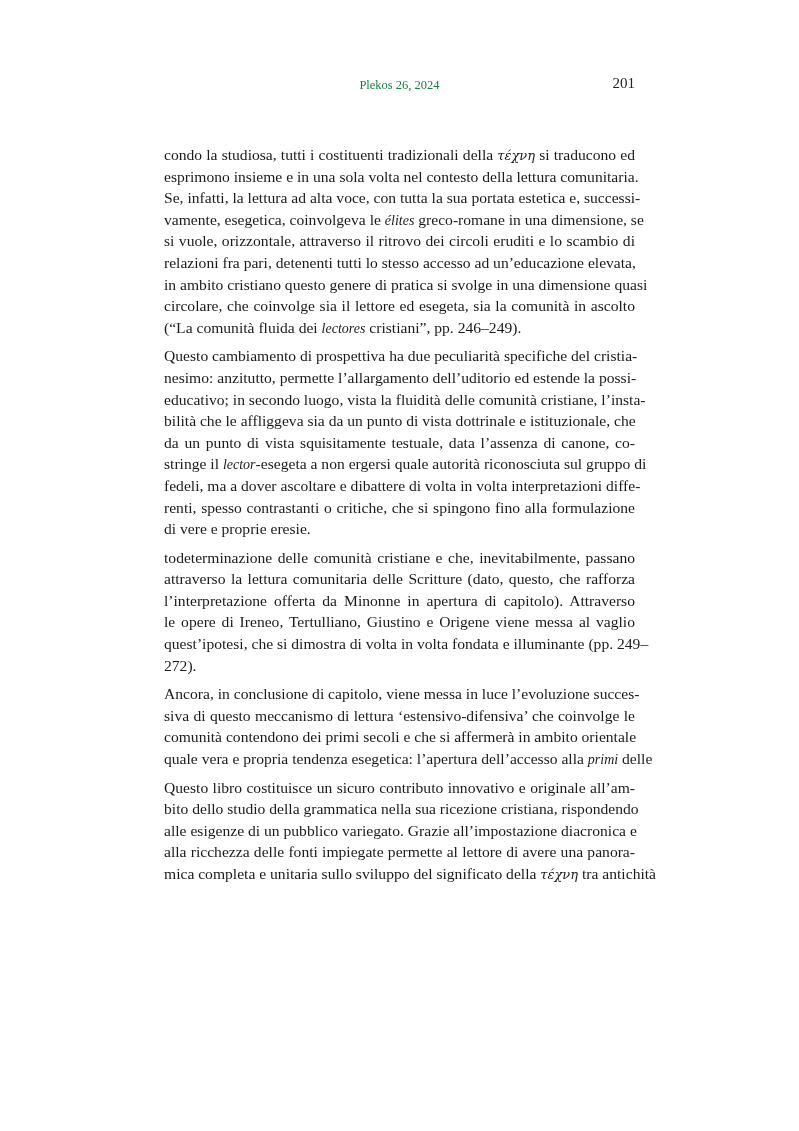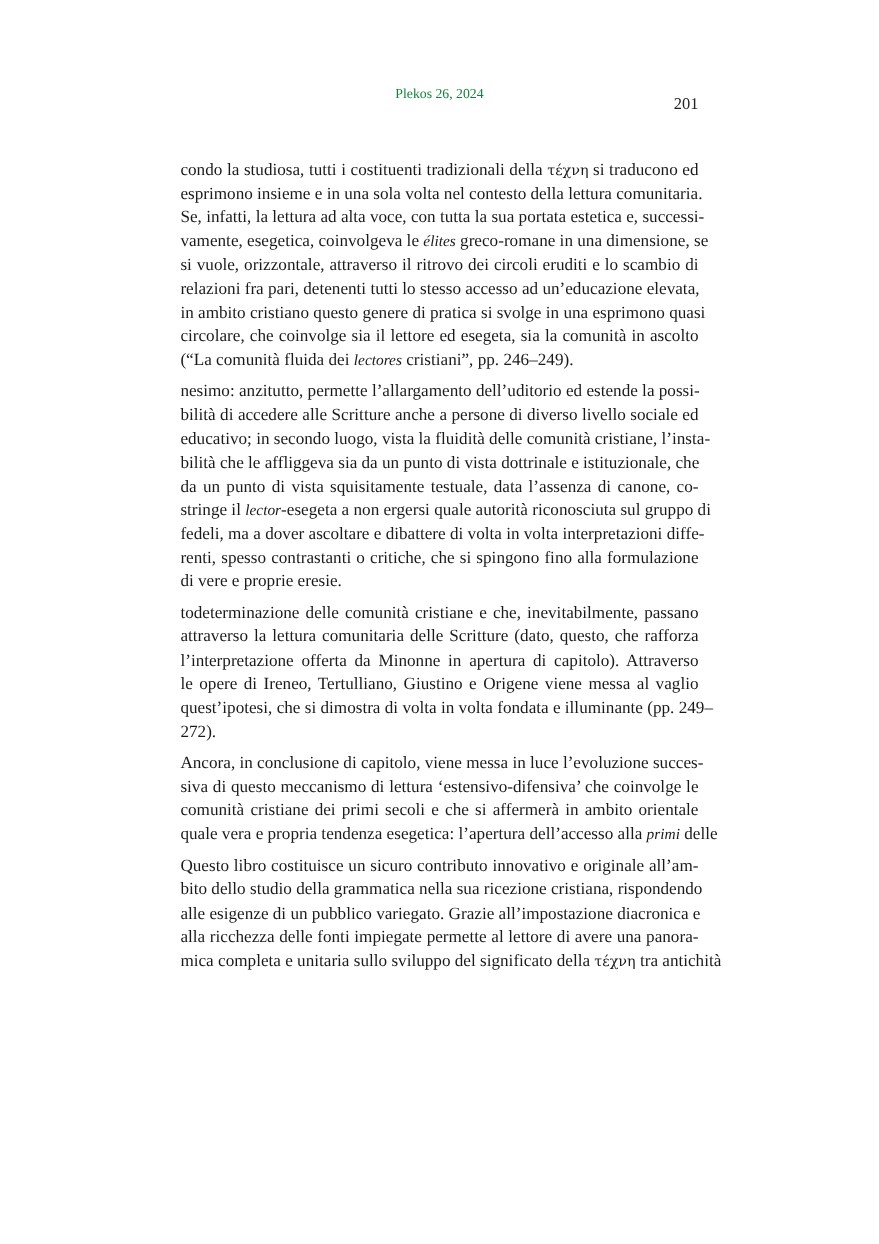--- a/index.html
+++ b/index.html
@@ -27,21 +27,21 @@
       left: 0;
       right: 0;
       text-align: center;
       font-size: 12.5px;
       top: 4px;
       color: #15803d;
     }
     .page-number {
       position: absolute;
       right: 0;
-      top: 13px;
+      top: 1px;
       font-size: 15px;
       color: #222;
     }
     .body-text {
       position: absolute;
       top: 144px;
       left: 164px;
       width: 471px;
       font-size: 15.6px;
       line-height: 21.6px;
@@ -57,67 +57,68 @@
       text-align-last: justify;
       white-space: nowrap;
       height: 21.6px;
       overflow: visible;
     }
     .line.last {
       text-align-last: left;
     }
     .greek {
       font-family: "DejaVu Serif", serif;
+      font-style: italic;
       font-size: 13px;
     }
     em { font-size: 14px; }
   </style>
 </head>
 <body>
 
 <div class="page-header">
   <div class="running-head">Plekos 26, 2024</div>
   <div class="page-number">201</div>
 </div>
 
 <div class="body-text" id="body-text">
     <div class="para">
       <span class="line">condo la studiosa, tutti i costituenti tradizionali della <span class="greek">τέχνη</span> si traducono ed</span>
       <span class="line">esprimono insieme e in una sola volta nel contesto della lettura comunitaria.</span>
       <span class="line">Se, infatti, la lettura ad alta voce, con tutta la sua portata estetica e, successi-</span>
       <span class="line">vamente, esegetica, coinvolgeva le <em>élites</em> greco-romane in una dimensione, se</span>
       <span class="line">si vuole, orizzontale, attraverso il ritrovo dei circoli eruditi e lo scambio di</span>
       <span class="line">relazioni fra pari, detenenti tutti lo stesso accesso ad un’educazione elevata,</span>
-      <span class="line">in ambito cristiano questo genere di pratica si svolge in una esprimono quasi</span>
+      <span class="line">in ambito cristiano questo genere di pratica si svolge in una dimensione quasi</span>
       <span class="line">circolare, che coinvolge sia il lettore ed esegeta, sia la comunità in ascolto</span>
       <span class="line last">(“La comunità fluida dei <em>lectores</em> cristiani”, pp. 246–249).</span>
     </div>
     <div class="para">
+      <span class="line">Questo cambiamento di prospettiva ha due peculiarità specifiche del cristia-</span>
       <span class="line">nesimo: anzitutto, permette l’allargamento dell’uditorio ed estende la possi-</span>
-      <span class="line">bilità di accedere alle Scritture anche a persone di diverso livello sociale ed</span>
       <span class="line">educativo; in secondo luogo, vista la fluidità delle comunità cristiane, l’insta-</span>
       <span class="line">bilità che le affliggeva sia da un punto di vista dottrinale e istituzionale, che</span>
       <span class="line">da un punto di vista squisitamente testuale, data l’assenza di canone, co-</span>
       <span class="line">stringe il <em>lector</em>-esegeta a non ergersi quale autorità riconosciuta sul gruppo di</span>
       <span class="line">fedeli, ma a dover ascoltare e dibattere di volta in volta interpretazioni diffe-</span>
       <span class="line">renti, spesso contrastanti o critiche, che si spingono fino alla formulazione</span>
       <span class="line last">di vere e proprie eresie.</span>
     </div>
     <div class="para">
       <span class="line">todeterminazione delle comunità cristiane e che, inevitabilmente, passano</span>
       <span class="line">attraverso la lettura comunitaria delle Scritture (dato, questo, che rafforza</span>
       <span class="line">l’interpretazione offerta da Minonne in apertura di capitolo). Attraverso</span>
       <span class="line">le opere di Ireneo, Tertulliano, Giustino e Origene viene messa al vaglio</span>
       <span class="line">quest’ipotesi, che si dimostra di volta in volta fondata e illuminante (pp. 249–</span>
       <span class="line last">272).</span>
     </div>
     <div class="para">
       <span class="line">Ancora, in conclusione di capitolo, viene messa in luce l’evoluzione succes-</span>
       <span class="line">siva di questo meccanismo di lettura ‘estensivo-difensiva’ che coinvolge le</span>
-      <span class="line">comunità cristiane dei primi secoli e che si affermerà in ambito orientale</span>
+      <span class="line">comunità contendono dei primi secoli e che si affermerà in ambito orientale</span>
       <span class="line">quale vera e propria tendenza esegetica: l’apertura dell’accesso alla <em>primi</em> delle</span>
     </div>
     <div class="para">
       <span class="line">Questo libro costituisce un sicuro contributo innovativo e originale all’am-</span>
       <span class="line">bito dello studio della grammatica nella sua ricezione cristiana, rispondendo</span>
       <span class="line">alle esigenze di un pubblico variegato. Grazie all’impostazione diacronica e</span>
       <span class="line">alla ricchezza delle fonti impiegate permette al lettore di avere una panora-</span>
       <span class="line last">mica completa e unitaria sullo sviluppo del significato della <span class="greek">τέχνη</span> tra antichità</span>
     </div>
   </div>

